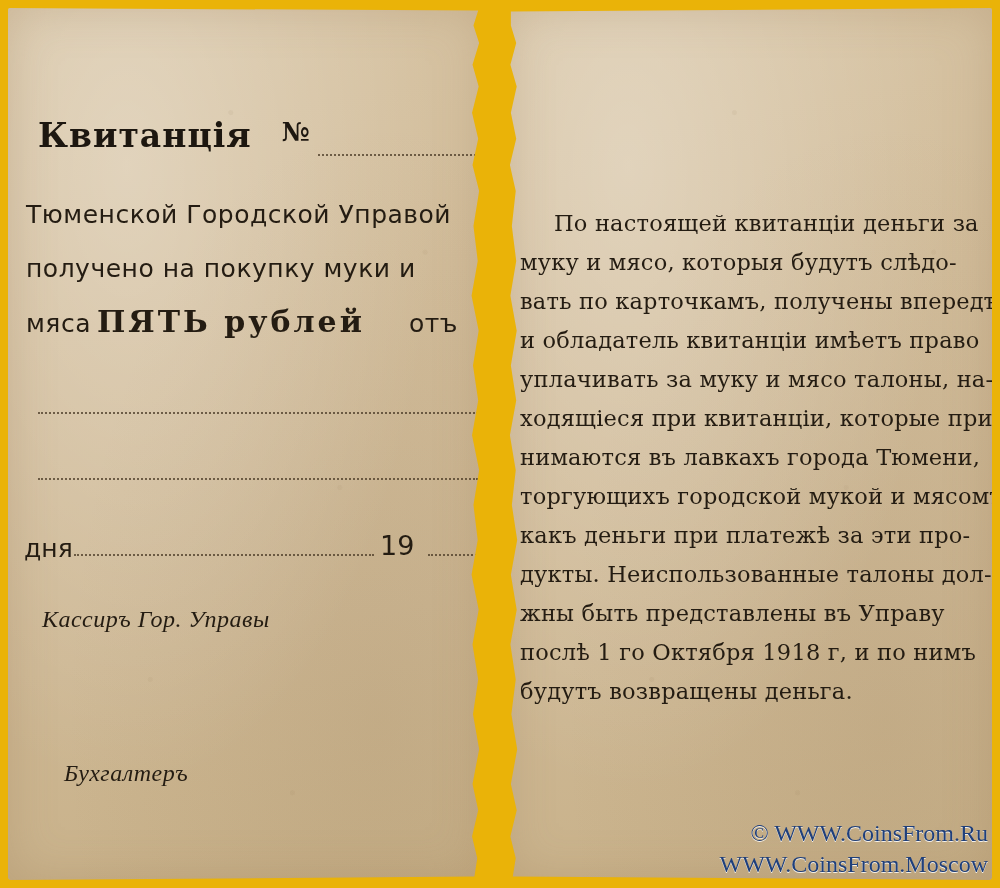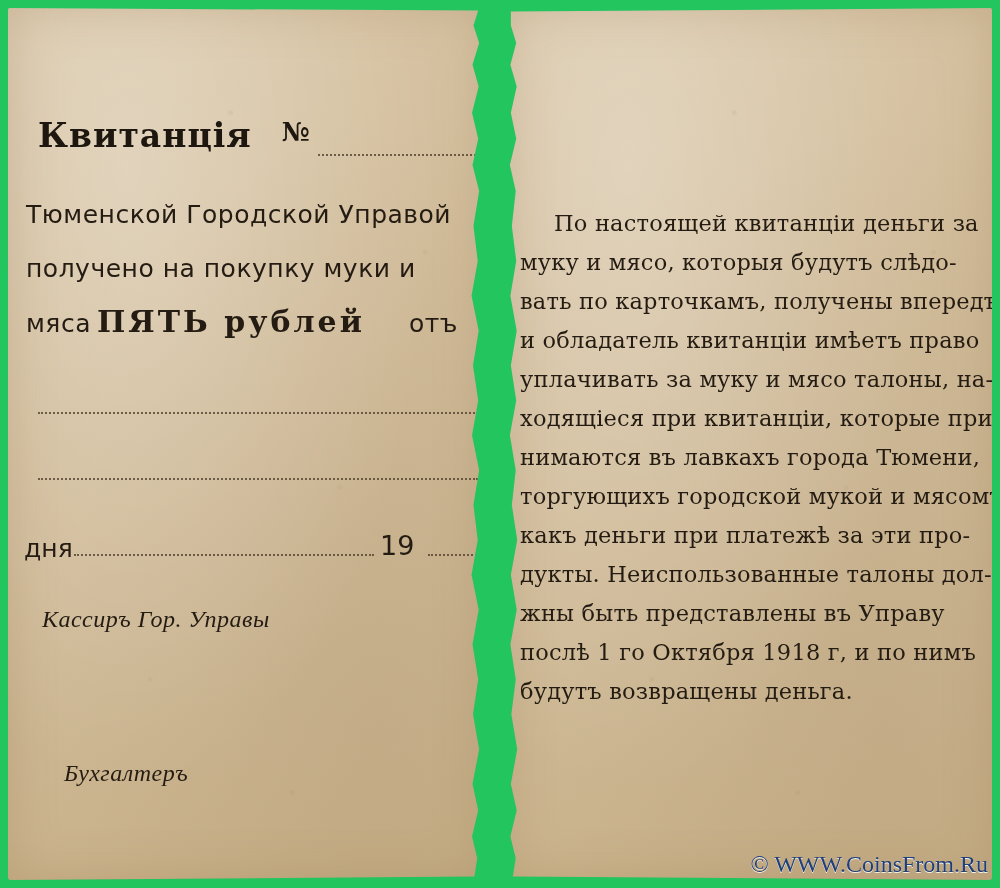--- a/index.html
+++ b/index.html
@@ -11,21 +11,21 @@
     width: 1000px;
     height: 888px;
     overflow: hidden;
     font-family: "Liberation Serif", serif;
   }
 
   #scan {
     position: relative;
     width: 1000px;
     height: 888px;
-    background: #22c55e;
+    background: #eab308;
   }
 
   
   .sheet {
     position: absolute;
     top: 8px;
     height: 872px;
     background:
       radial-gradient(ellipse at 25% 18%, rgba(255,255,255,0.30), rgba(255,255,255,0) 62%),
       radial-gradient(ellipse at 78% 82%, rgba(120,90,55,0.10), rgba(255,255,255,0) 60%),
@@ -232,15 +232,16 @@
       <div class="back-line">какъ деньги при платежѣ за эти про-</div>
       <div class="back-line">дукты. Неиспользованные талоны дол-</div>
       <div class="back-line">жны быть представлены въ Управу</div>
       <div class="back-line">послѣ 1 го Октября 1918 г, и по нимъ</div>
       <div class="back-line">будутъ возвращены деньга.</div>
     </div>
   </div>
 
   <div id="watermark">
     <div>© WWW.CoinsFrom.Ru</div>
+    <div>WWW.CoinsFrom.Moscow</div>
   </div>
 
 </div>
 
 </body></html>

